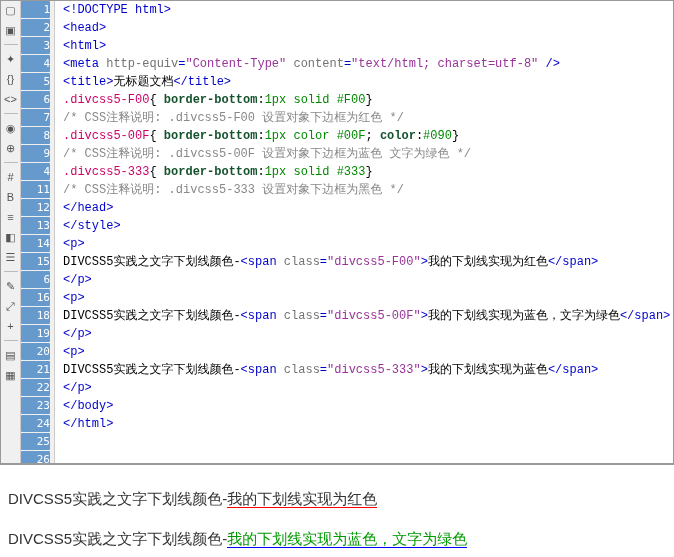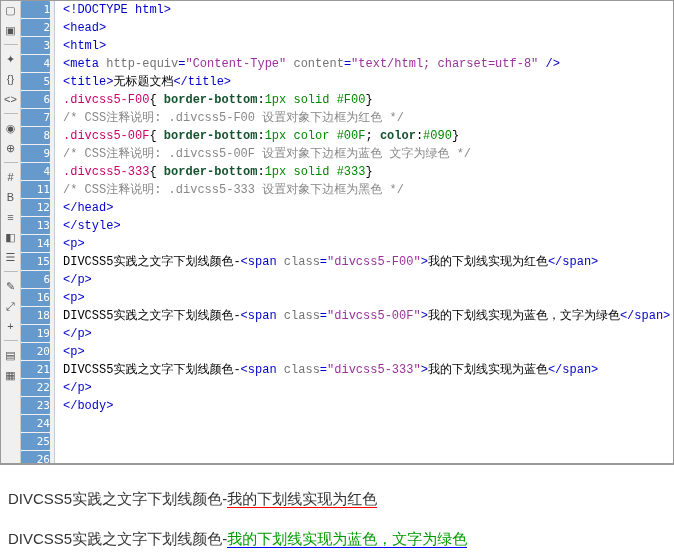--- a/index.html
+++ b/index.html
@@ -103,20 +103,21 @@
           <div class="code-line"><span class="tag">&lt;p&gt;</span></div>
           <div class="code-line"><span class="txt">DIVCSS5实践之文字下划线颜色-</span><span class="tag">&lt;span </span><span class="attr">class</span><span class="tag">=</span><span class="val">"divcss5-F00"</span><span class="tag">&gt;</span><span class="txt">我的下划线实现为红色</span><span class="tag">&lt;/span&gt;</span></div>
           <div class="code-line"><span class="tag">&lt;/p&gt;</span></div>
           <div class="code-line"><span class="tag">&lt;p&gt;</span></div>
           <div class="code-line"><span class="txt">DIVCSS5实践之文字下划线颜色-</span><span class="tag">&lt;span </span><span class="attr">class</span><span class="tag">=</span><span class="val">"divcss5-00F"</span><span class="tag">&gt;</span><span class="txt">我的下划线实现为蓝色，文字为绿色</span><span class="tag">&lt;/span&gt;</span></div>
           <div class="code-line"><span class="tag">&lt;/p&gt;</span></div>
           <div class="code-line"><span class="tag">&lt;p&gt;</span></div>
           <div class="code-line"><span class="txt">DIVCSS5实践之文字下划线颜色-</span><span class="tag">&lt;span </span><span class="attr">class</span><span class="tag">=</span><span class="val">"divcss5-333"</span><span class="tag">&gt;</span><span class="txt">我的下划线实现为蓝色</span><span class="tag">&lt;/span&gt;</span></div>
           <div class="code-line"><span class="tag">&lt;/p&gt;</span></div>
           <div class="code-line"><span class="tag">&lt;/body&gt;</span></div>
+          <div class="code-line"><span class="tag">&lt;/html&gt;</span></div>
         </div>
   </div>
 </div>
 
 <div class="preview bottom-border">
   <p>
     <span>DIVCSS5实践之文字下划线颜色-</span><span class="u-red">我的下划线实现为红色</span>
   </p>
   <p>
     <span>DIVCSS5实践之文字下划线颜色-</span><span class="u-blue">我的下划线实现为蓝色，文字为绿色</span>

